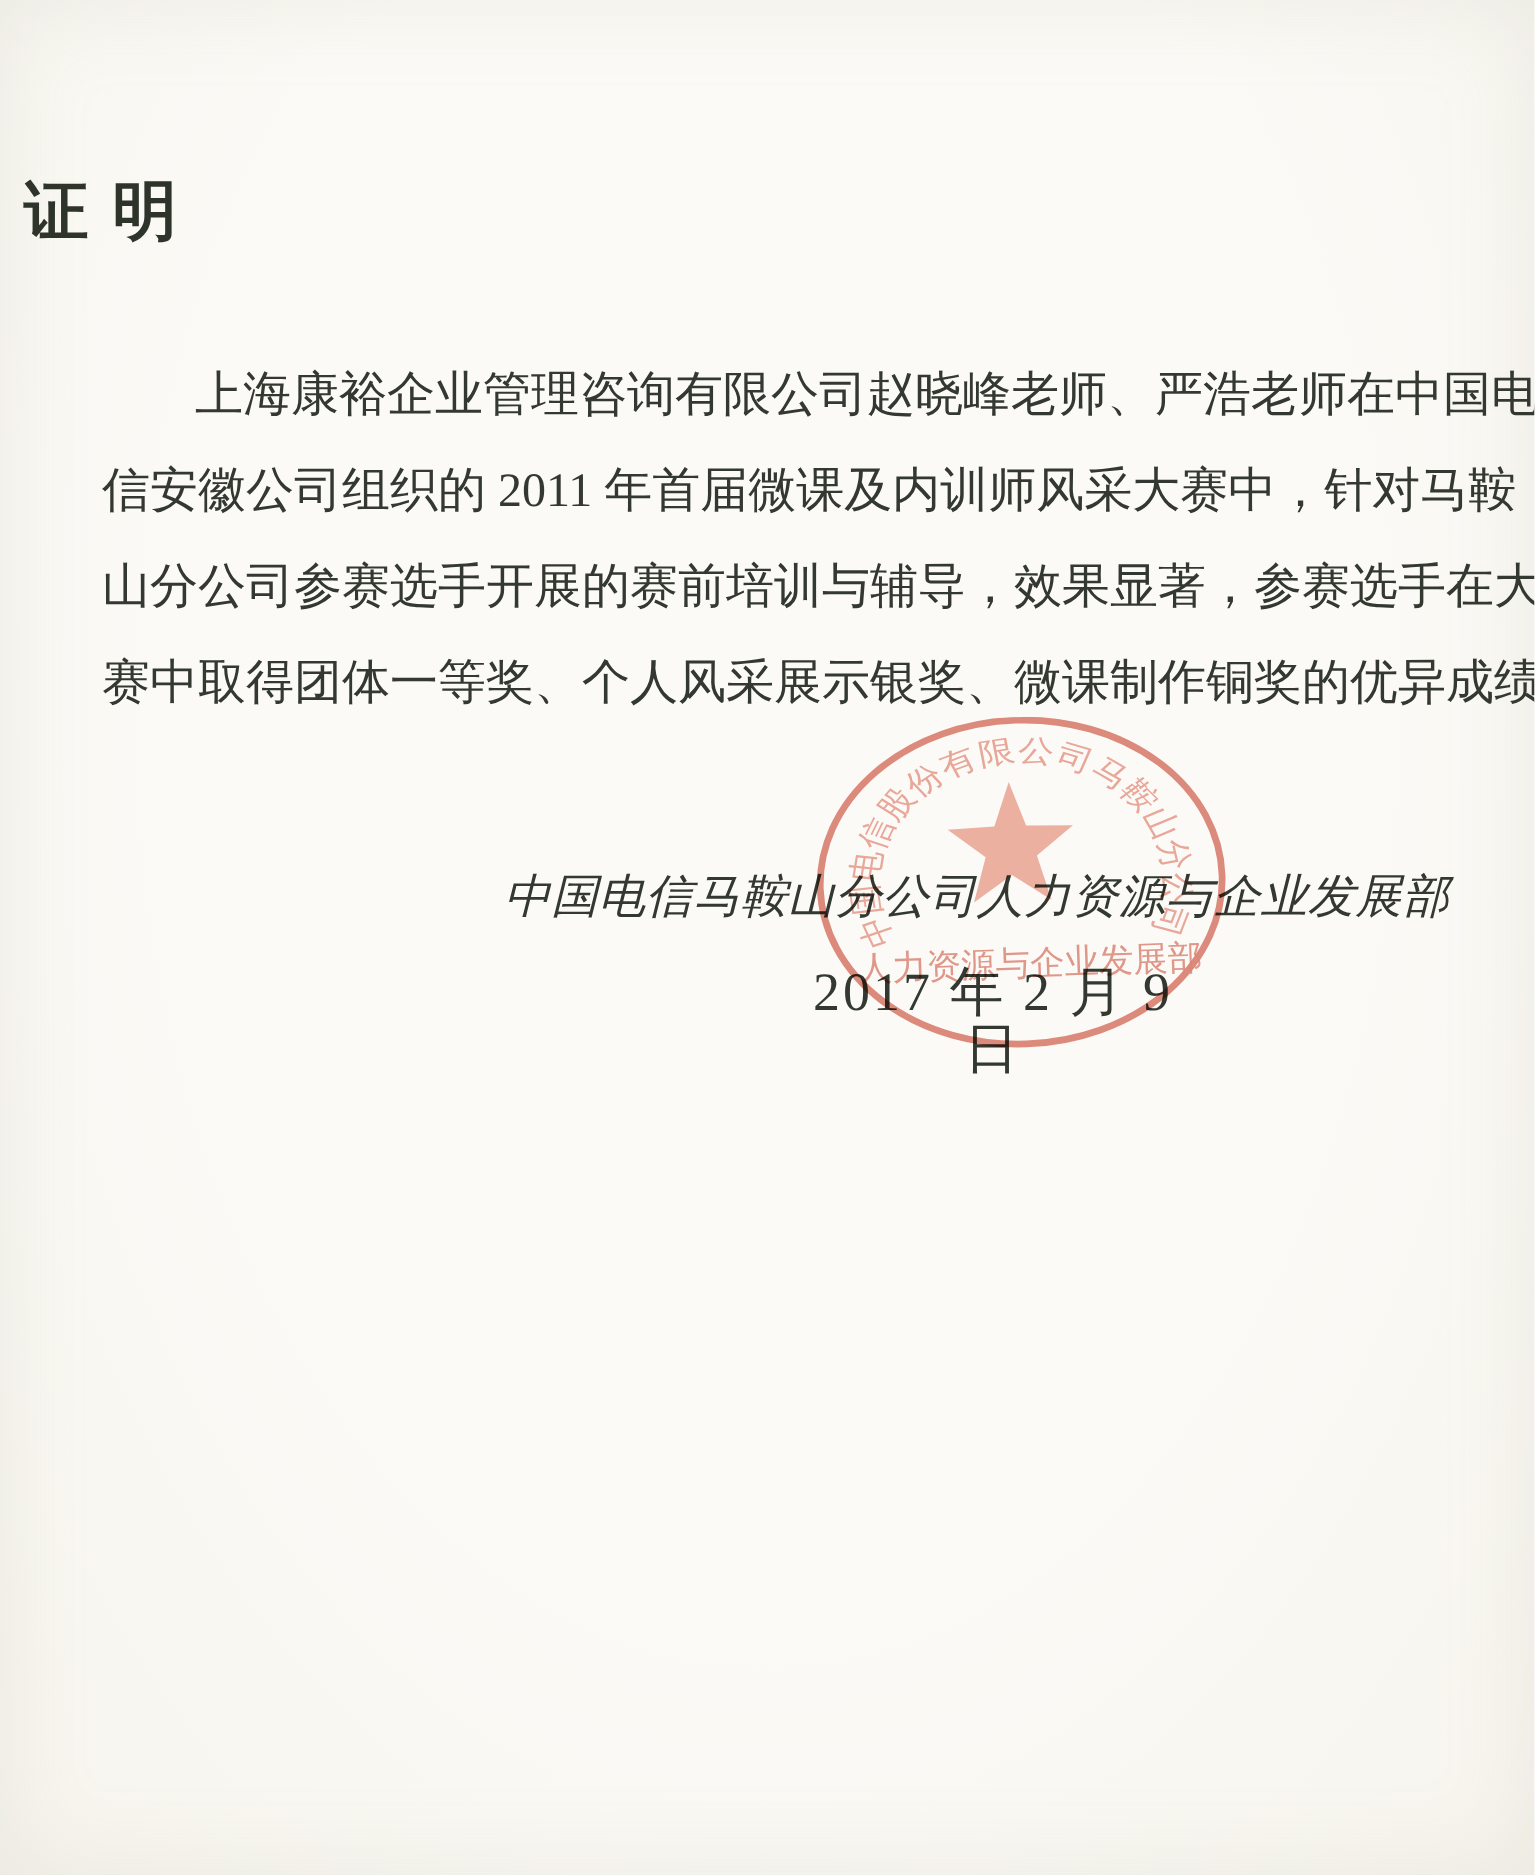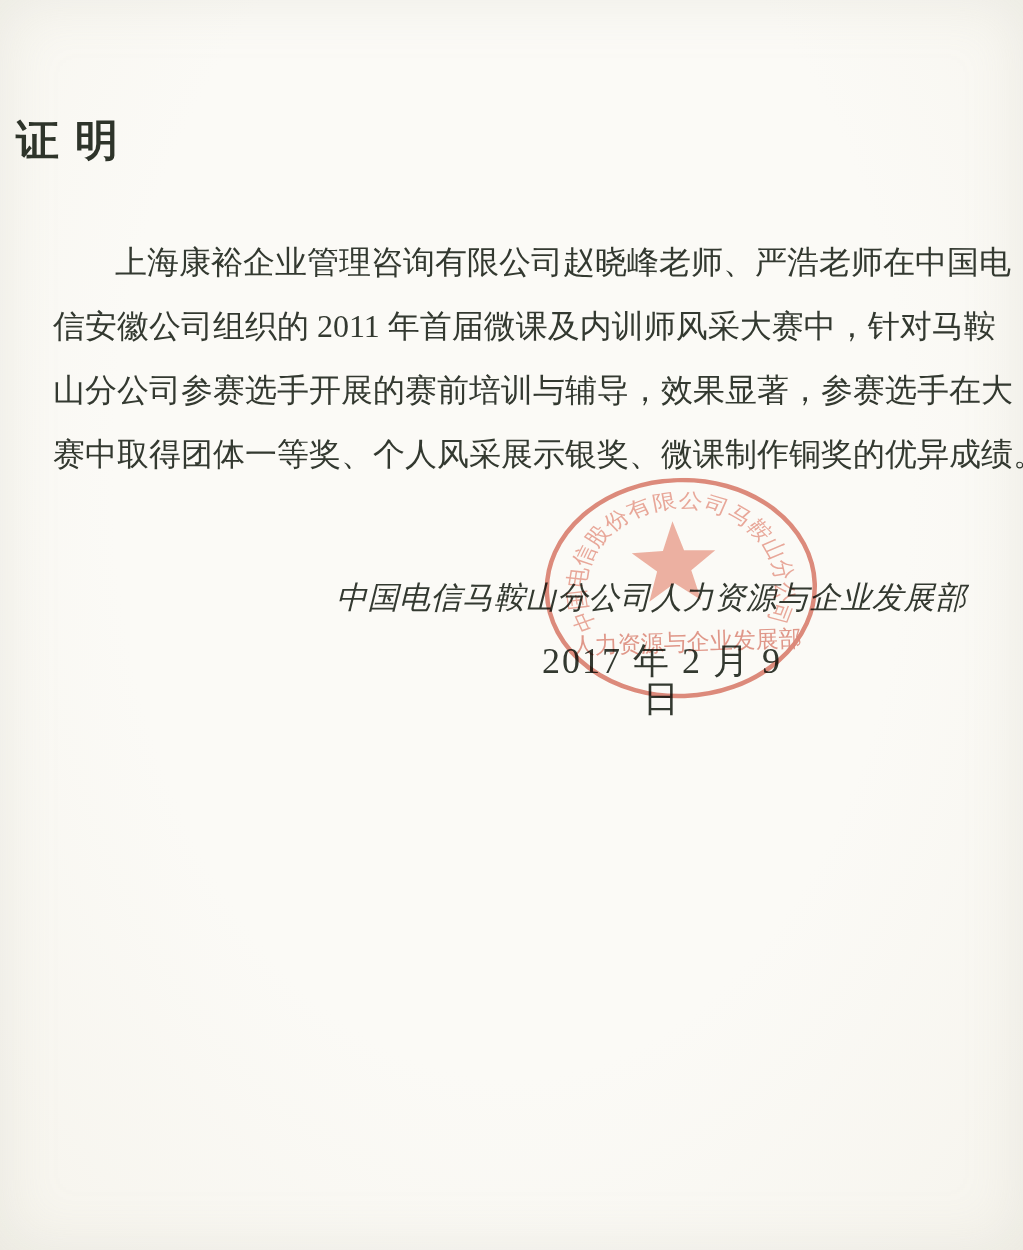--- a/index.html
+++ b/index.html
@@ -27,21 +27,21 @@
     color: #2e342a;
   }
   .body-block {
     position: absolute;
     top: 246px;
     left: 52px;
     width: 908px;
     font-size: 32px;
   }
   .body-line {
-    margin: 0 0 32px 1px;
+    margin: 0 0 32px 16px;
     height: 32px;
     line-height: 32px;
     text-align: justify;
     text-align-last: justify;
     text-justify: inter-character;
     white-space: nowrap;
   }
   .body-line.indent { text-indent: 62px; }
   .signature {
     position: absolute;

